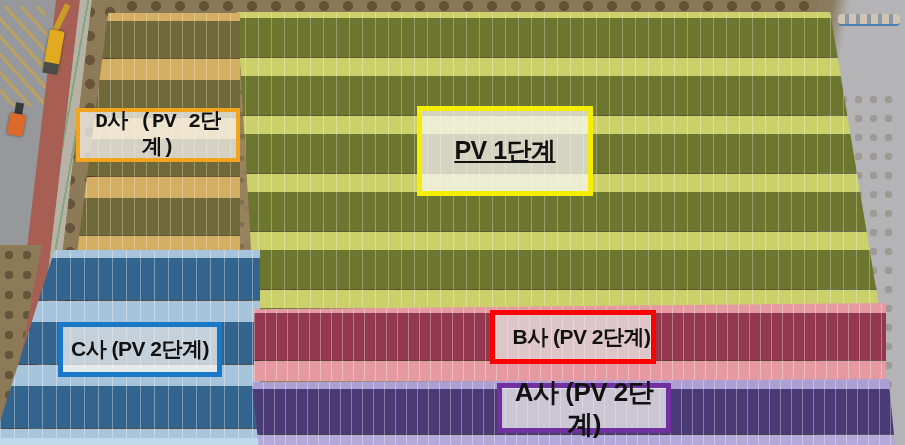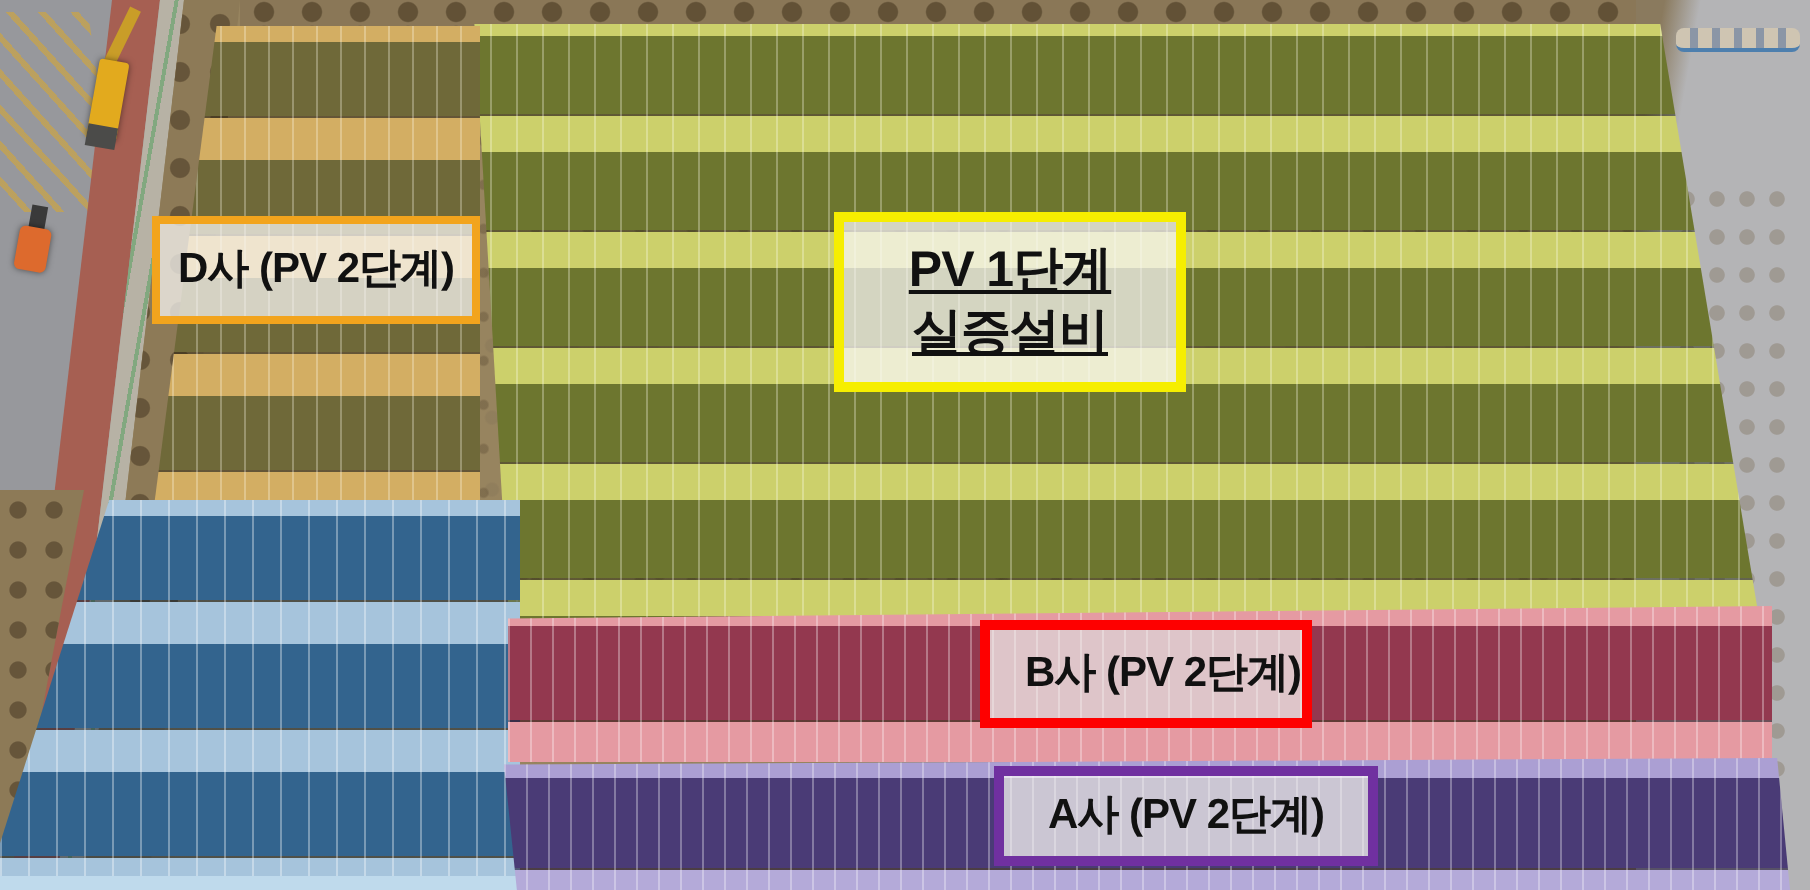--- a/index.html
+++ b/index.html
@@ -89,21 +89,21 @@
       repeating-linear-gradient(90deg,rgba(255,255,255,.32) 0 1px,rgba(0,0,0,0) 1px 11px),
       linear-gradient(180deg,#ab9fd3 0 10px,#4a3b76 10px 55px,rgba(25,15,50,.6) 55px 56px,#b4aad9 56px 66px);}
   
   .label{position:absolute;display:flex;flex-direction:column;align-items:center;justify-content:center;
     background:rgba(248,247,244,.74);color:#111;font-weight:bold;text-align:center;
     box-sizing:border-box;line-height:1.25;letter-spacing:-0.5px;}
   .label-d  {left:76px; top:108px;width:164px;height:54px;border:4px solid #f2a41d;font-size:21px;}
   .label-pv1{left:417px;top:106px;width:176px;height:90px;border:5px solid #f6ee00;font-size:25px;text-decoration:underline;}
   .label-c  {left:58px; top:322px;width:164px;height:55px;border:5px solid #1a78c8;font-size:21px;}
   .label-b  {left:490px;top:310px;width:166px;height:54px;border:5px solid #fe0000;font-size:21px;}
-  .label-a  {left:497px;top:383px;width:192px;height:50px;border:5px solid #7030a0;font-size:21px;}
+  .label-a  {left:497px;top:383px;width:174px;height:50px;border:5px solid #7030a0;font-size:26px;}
 </style>
 </head>
 <body>
 
 <div class="scene">
 
   <div class="road">
     <div class="road-hatch"></div>
   </div>
   <div class="bike-lane"></div>
@@ -126,29 +126,31 @@
     <div class="rubble"></div>
   </div>
   <div class="blocks"></div>
 
   <div class="zone zone-pv1"></div>
   <div class="zone zone-d"></div>
   <div class="zone zone-c"></div>
   <div class="zone zone-b"></div>
   <div class="zone zone-a"></div>
 
-  <div class="label label-d" style="border-color: rgb(242, 164, 29);">
+  <div class="label label-d" style="border-color: rgb(242, 164, 29); font-family: Liberation Mono, monospace;">
     <span>D사 (PV 2단계)</span>
   </div>
 
   <div class="label label-pv1" style="border-color: rgb(246, 238, 0);">
     <span>PV 1단계</span>
-    <span>실증설비</span>
   </div>
 
+  <div class="label label-c" style="border-color: rgb(26, 120, 200);">
+    <span>C사 (PV 2단계)</span>
+  </div>
 
   <div class="label label-b" style="border-color: rgb(254, 0, 0); padding-left: 17px;">
     <span>B사 (PV 2단계)</span>
   </div>
 
   <div class="label label-a" style="border-color: rgb(112, 48, 160);">
     <span>A사 (PV 2단계)</span>
   </div>
 
 </div>

